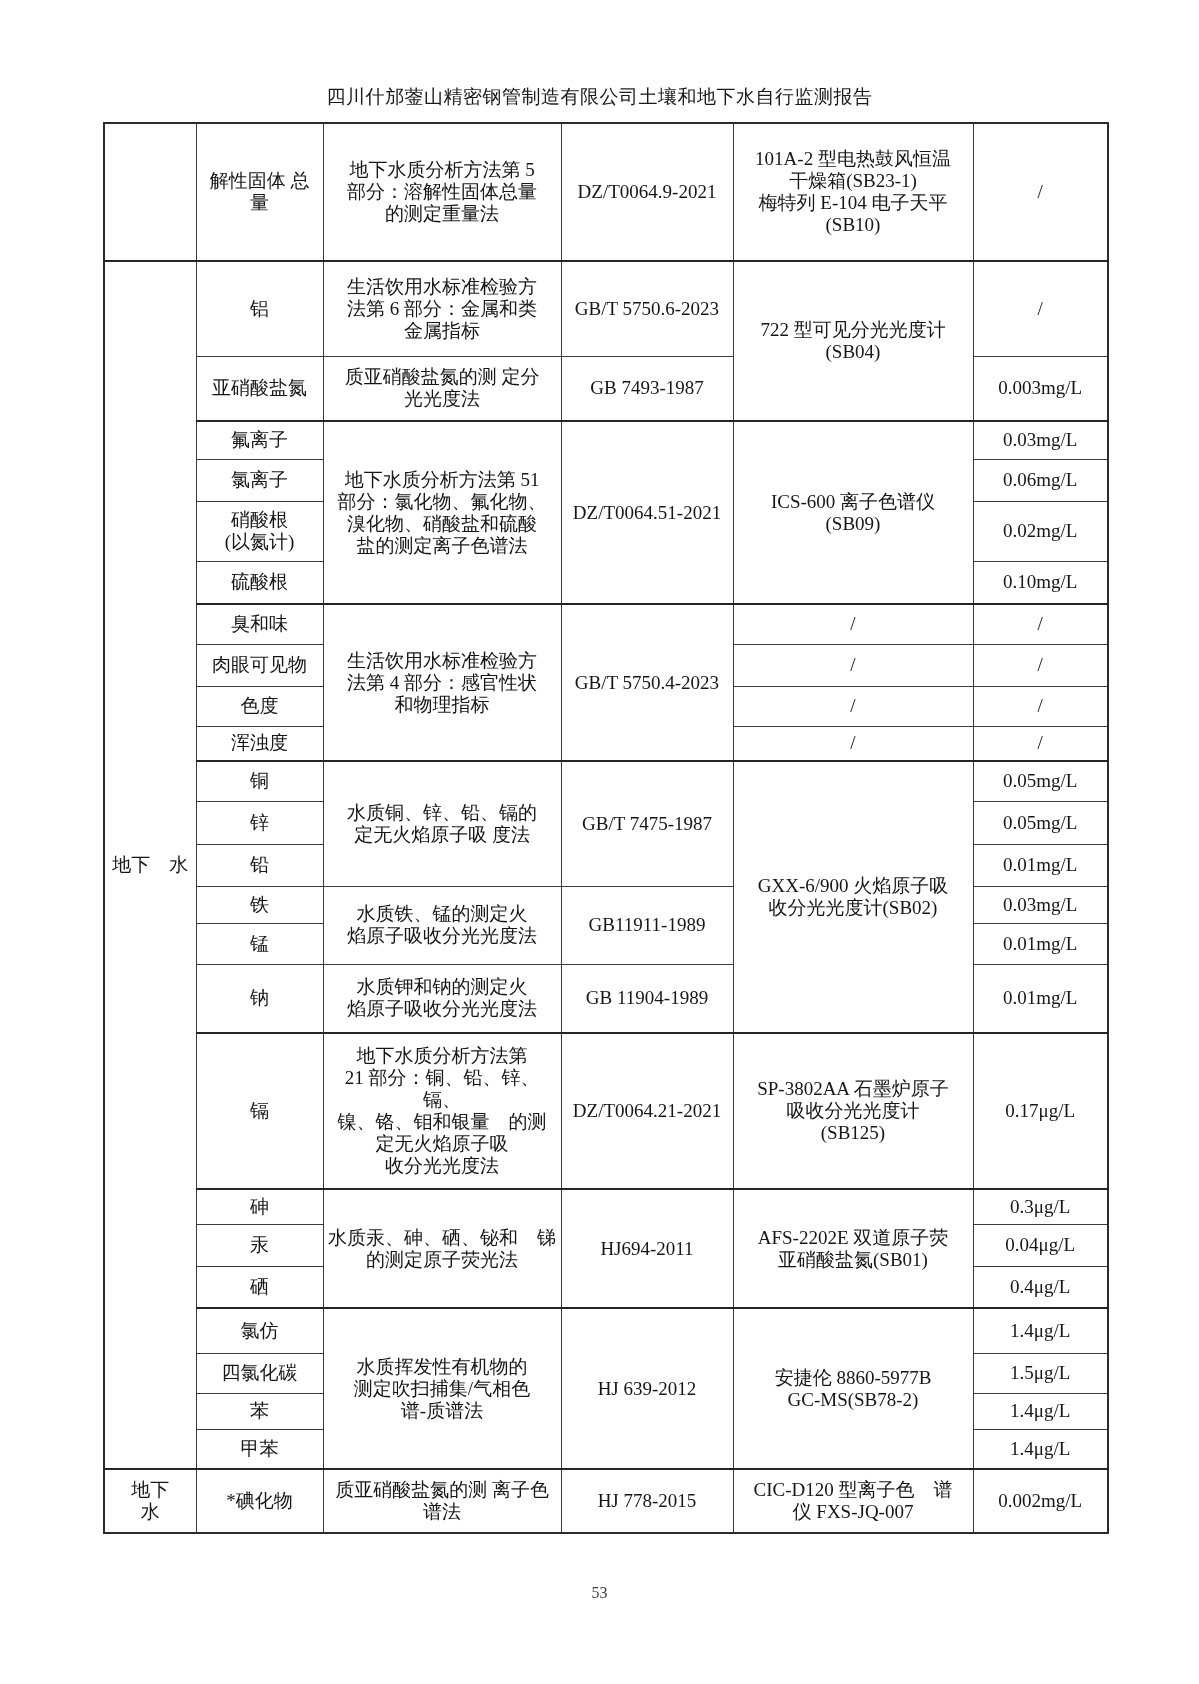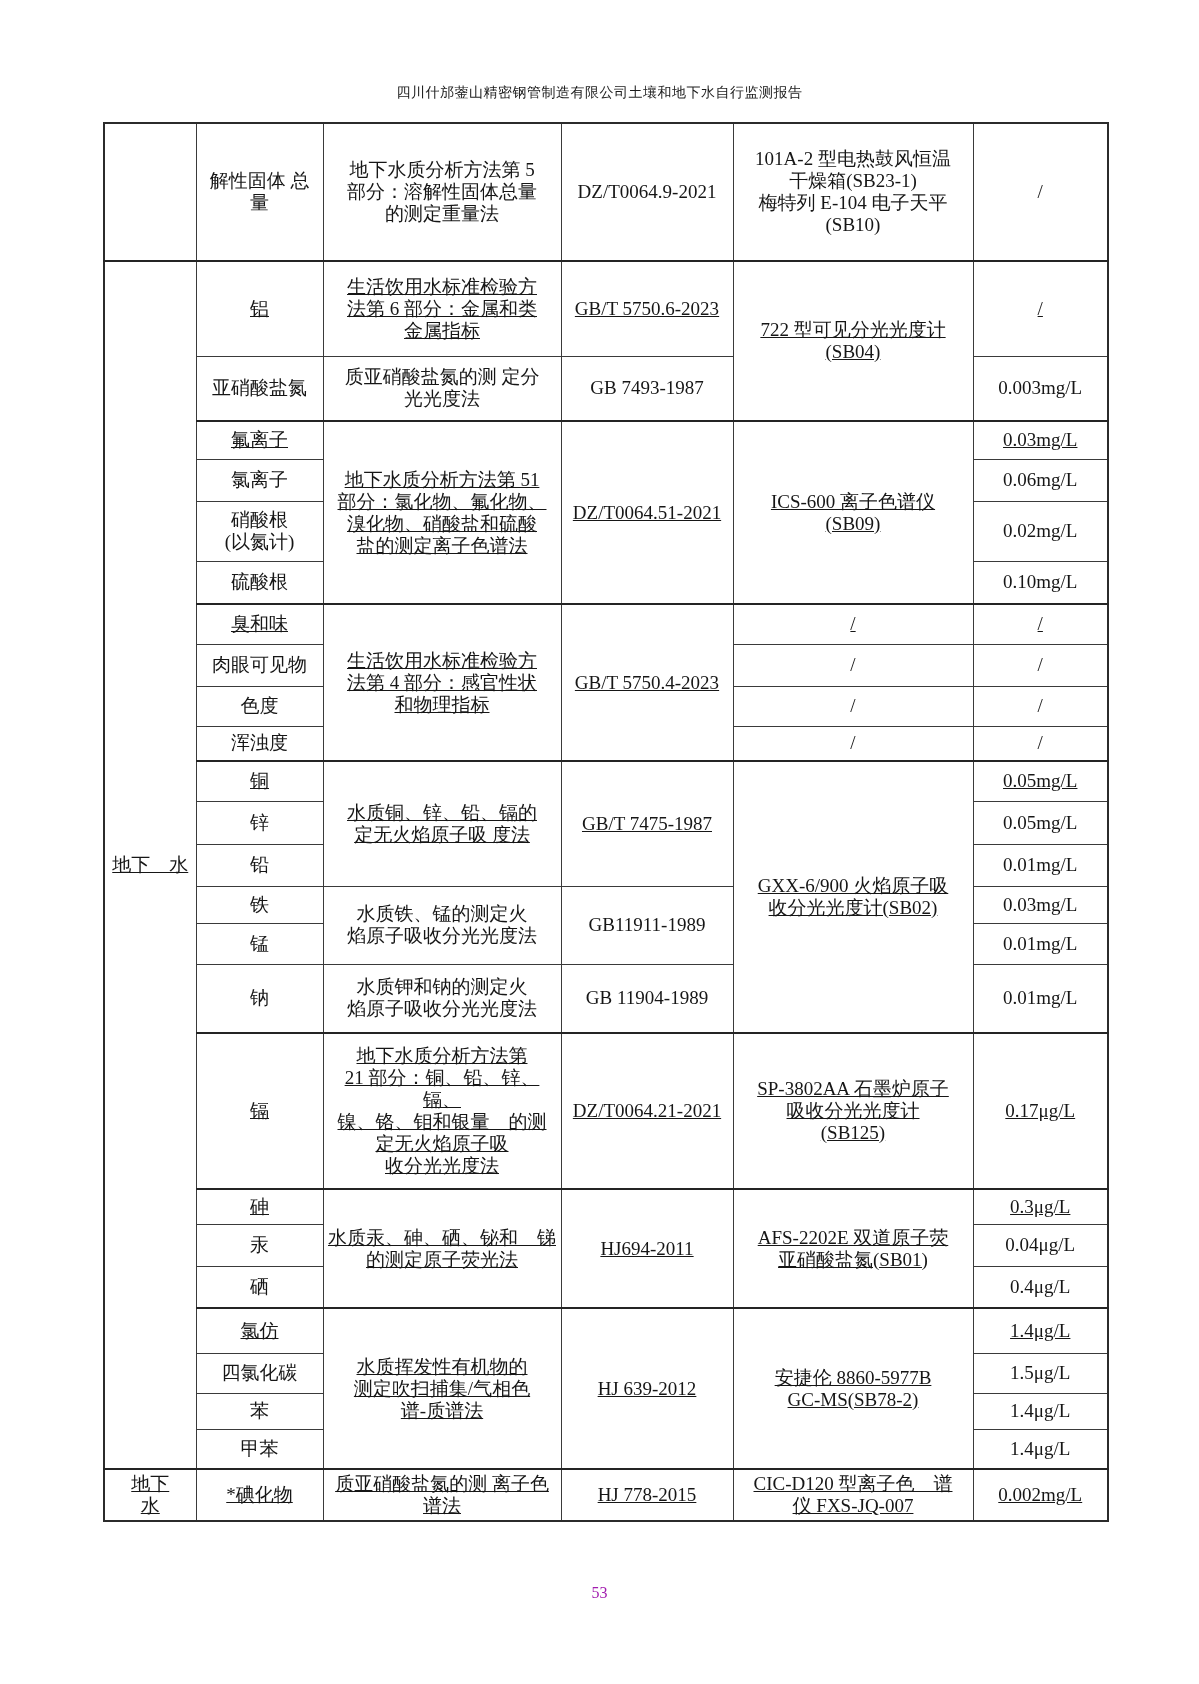--- a/index.html
+++ b/index.html
@@ -7,21 +7,21 @@
     width:1199px;height:1684px;
     background:#ffffff;
     position:relative;
     font-family:"Liberation Serif","DejaVu Serif",serif;
     color:#111;
   }
   .doc-title{
     position:absolute;
     top:84px;left:0;width:1199px;
     text-align:center;
-    font-size:14px;
+    font-size:19px;
     letter-spacing:0.5px;
     color:#1a1a1a;
   }
   table.monitor{
     position:absolute;
     left:103px;top:122px;
     width:1004px;
     border-collapse:collapse;
     table-layout:fixed;
     border:2.5px solid #2b2b2b;
@@ -32,30 +32,29 @@
     vertical-align:middle;
     font-size:19px;
     line-height:22px;
     padding:1px 1px;
     white-space:pre-line;
     overflow:hidden;
     color:#161616;
   }
   tr.grp > td{
     border-top:2.2px solid #242424;
-    text-decoration:underline;
   }
   td.std{ font-size:18.5px; }
   td.lim{ font-size:18.5px; }
   .page-number{
     position:absolute;
     top:1584px;left:0;width:1199px;
     text-align:center;
     font-size:16px;
-    color:#a21caf;
+    color:#404040;
   }
 </style>
 </head>
 <body>
 
 <div class="doc-title">四川什邡蓥山精密钢管制造有限公司土壤和地下水自行监测报告</div>
 
 <table class="monitor">
   <colgroup>
     <col style="width:92px">
@@ -226,21 +225,21 @@
       <td class="lim">1.5μg/L</td>
     </tr>
     <tr style="height:36px">
       <td>苯</td>
       <td class="lim">1.4μg/L</td>
     </tr>
     <tr style="height:40px">
       <td>甲苯</td>
       <td class="lim">1.4μg/L</td>
     </tr>
-    <tr class="grp" style="height:52px">
+    <tr class="grp" style="height:64px">
       <td>地下
 水</td>
       <td>*碘化物</td>
       <td>质亚硝酸盐氮的测 离子色
 谱法</td>
       <td class="std">HJ  778-2015</td>
       <td>CIC-D120 型离子色　谱
 仪 FXS-JQ-007</td>
       <td class="lim">0.002mg/L</td>
     </tr>

